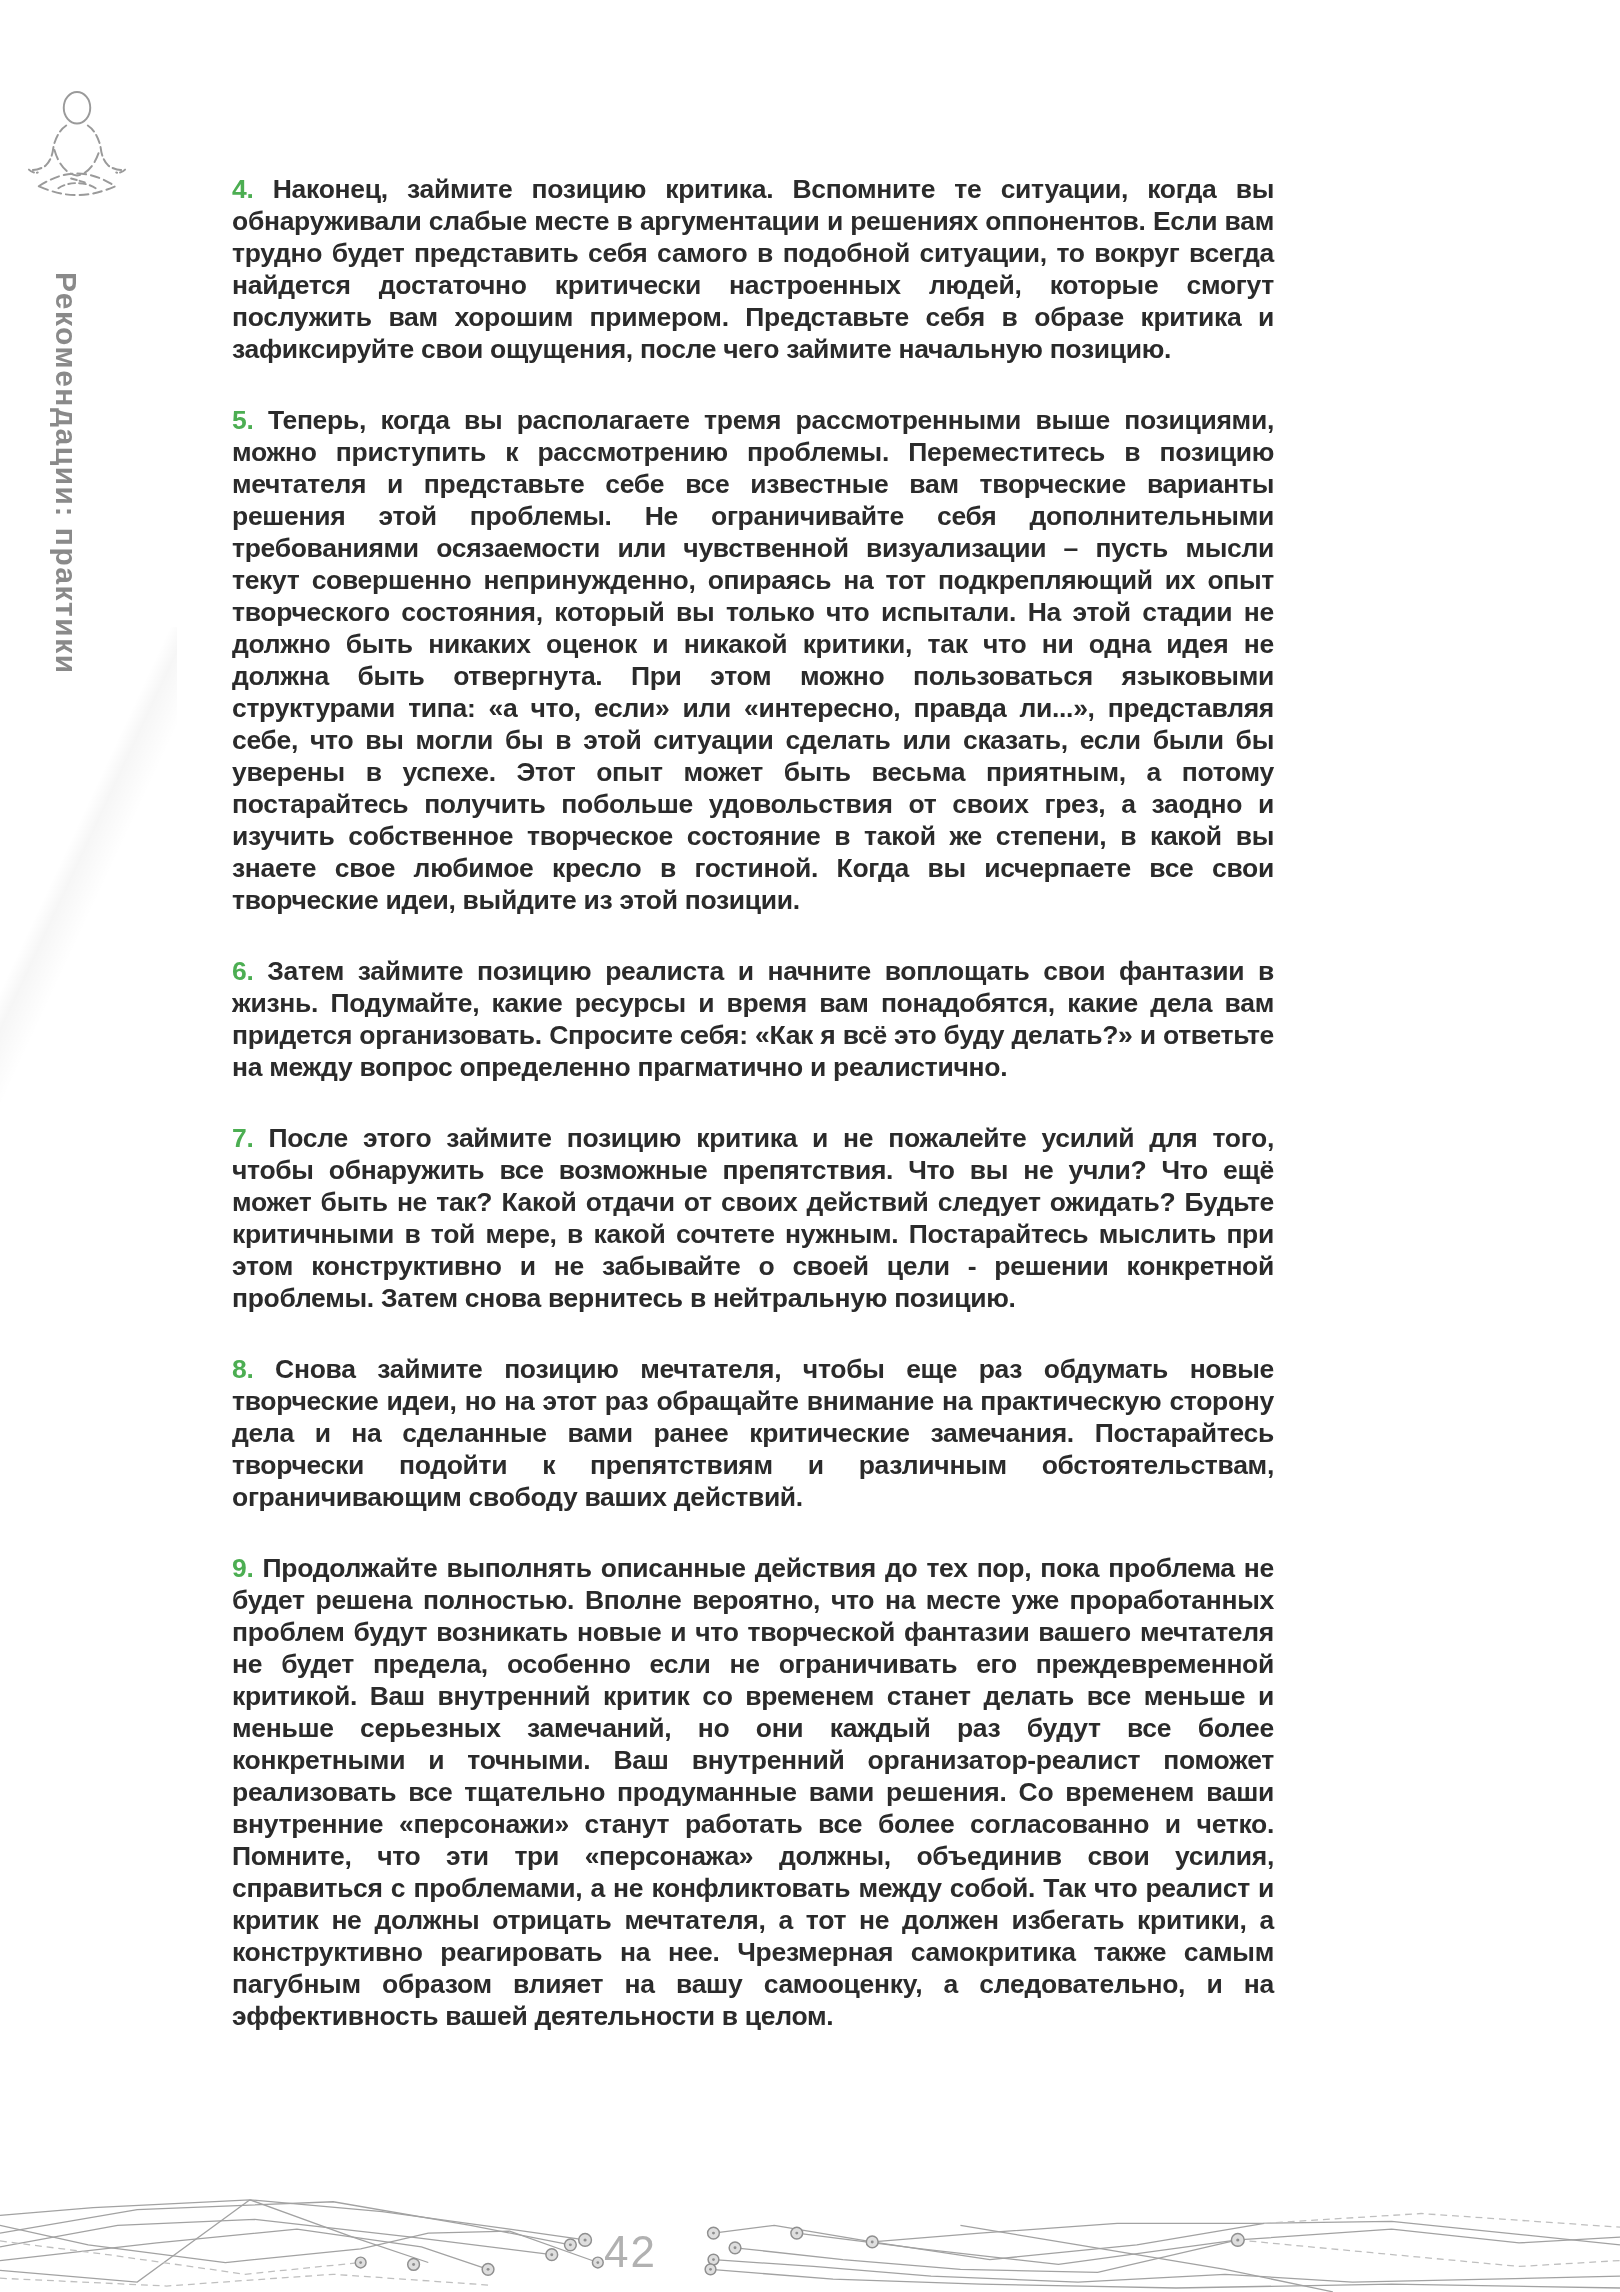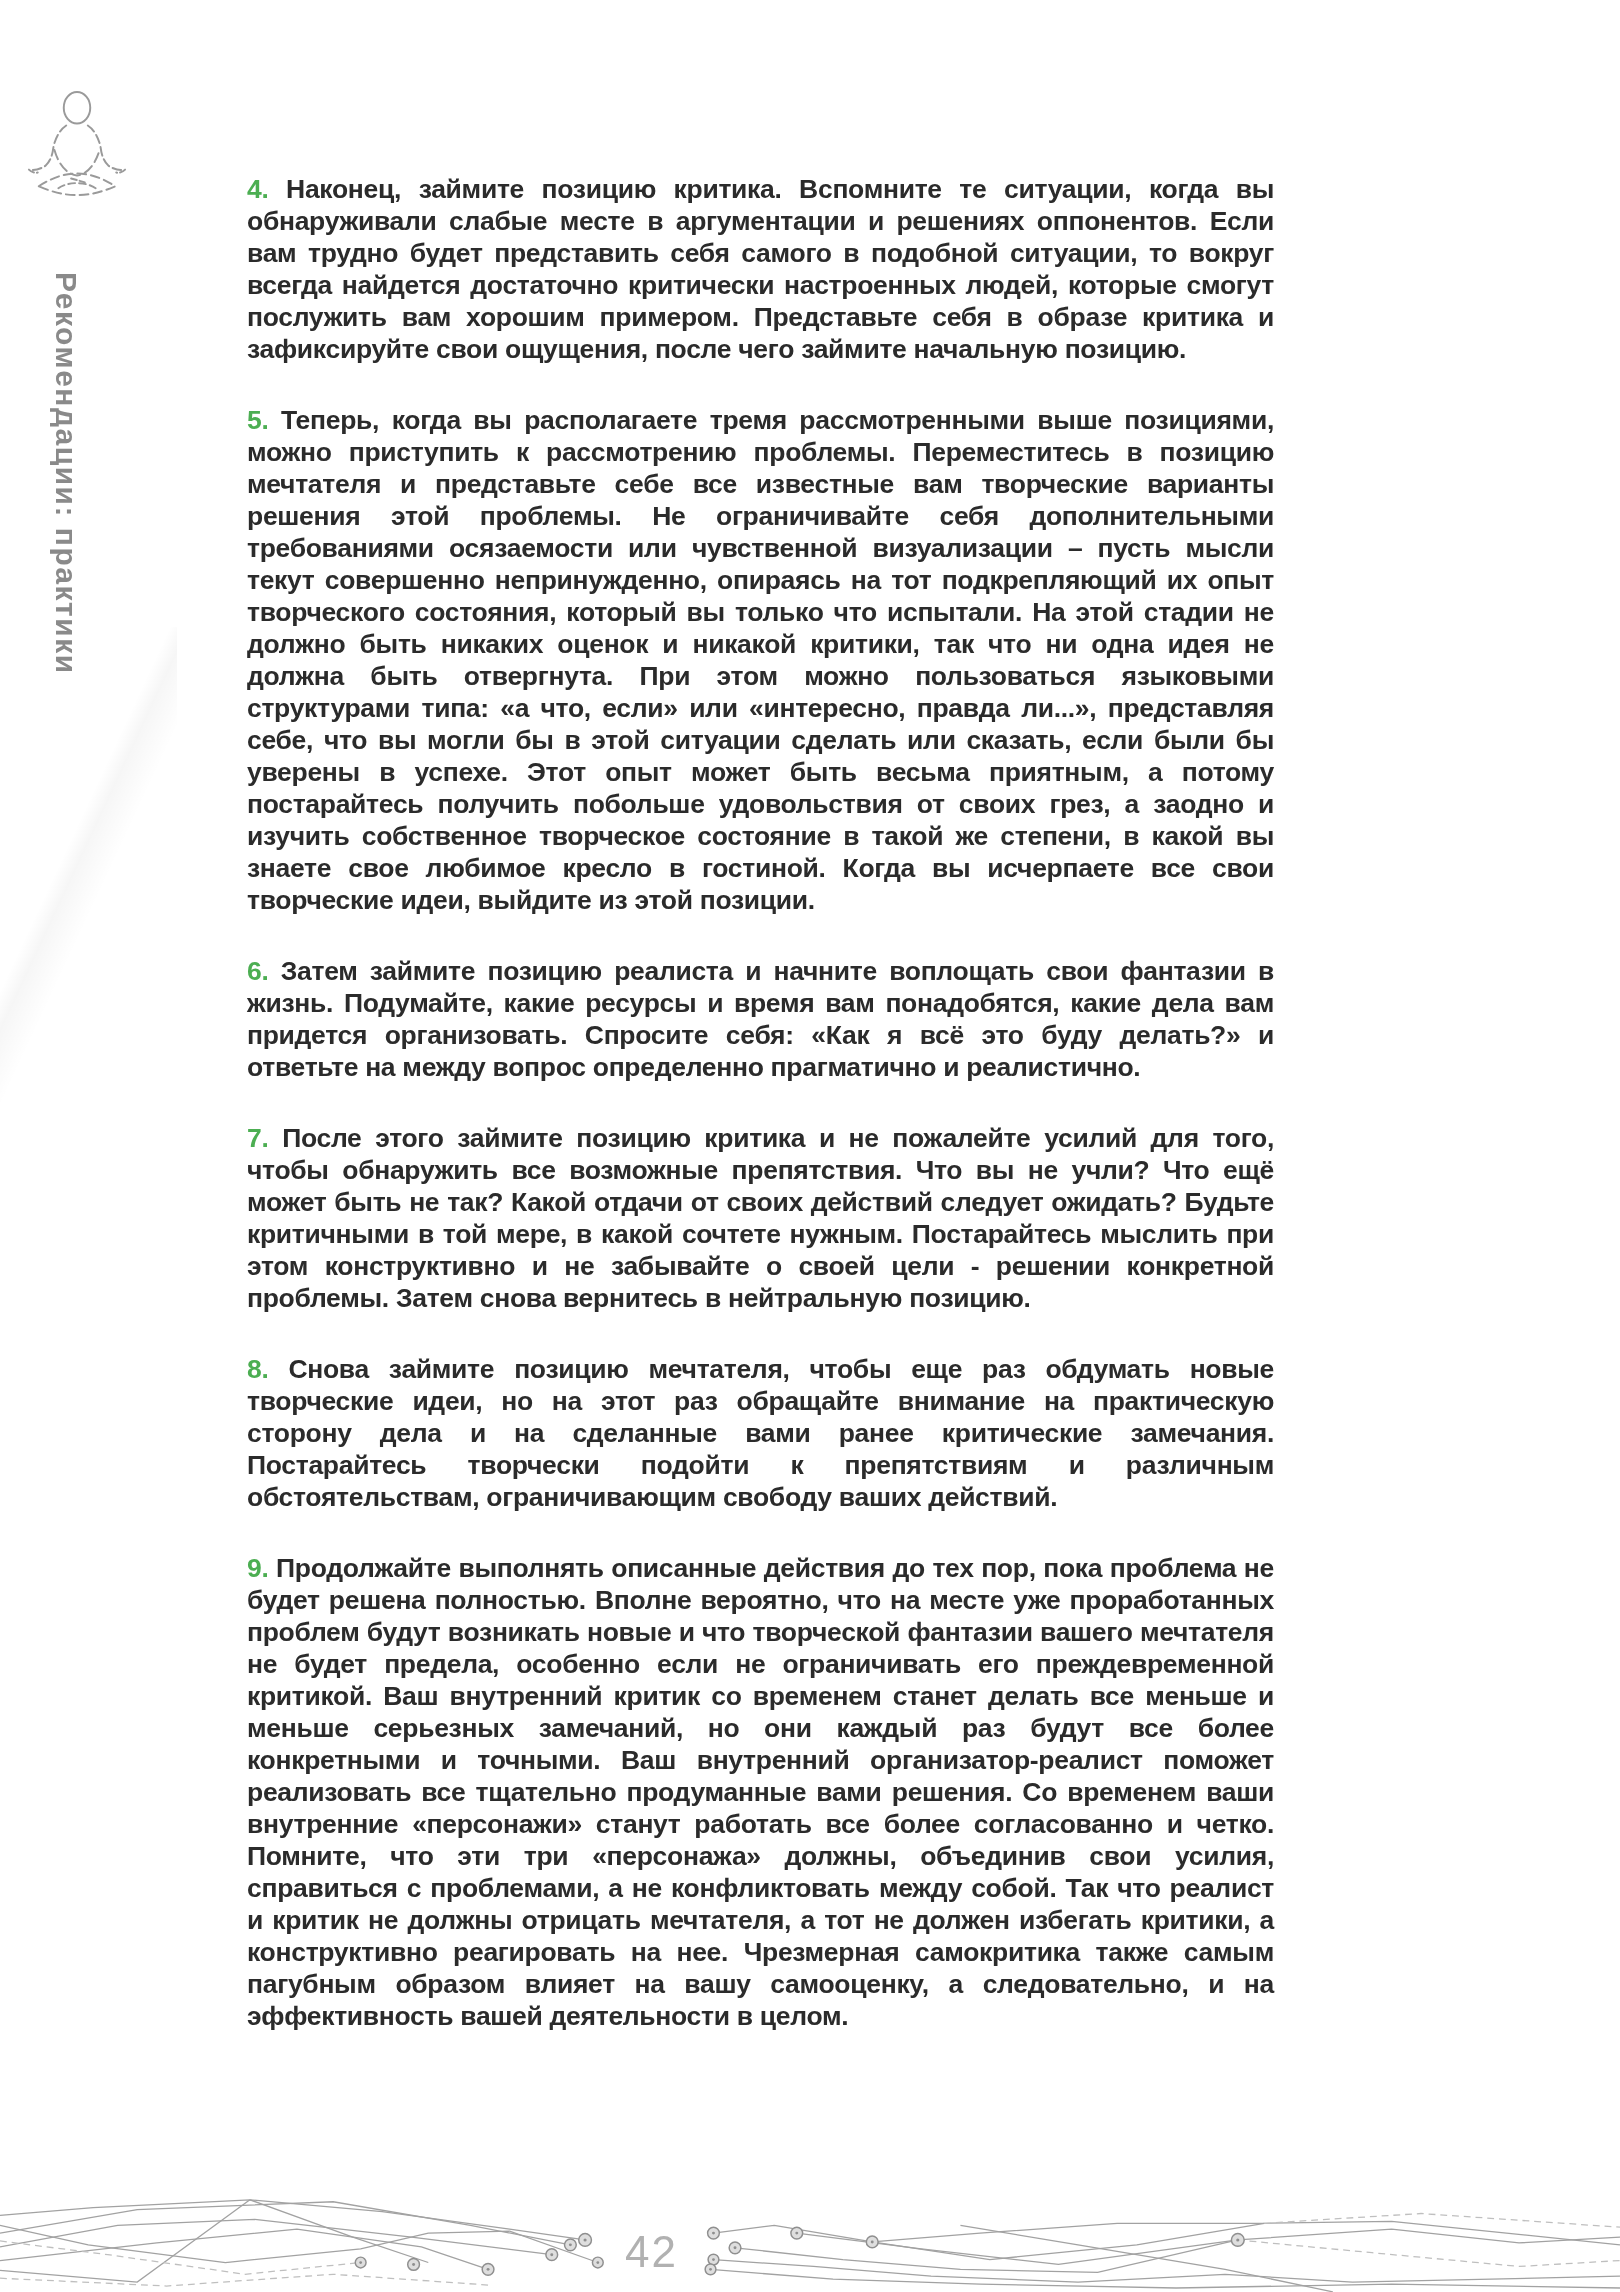--- a/index.html
+++ b/index.html
@@ -57,21 +57,21 @@
   }
 
   
   .main-text {
     position: absolute;
     left: 232px;
     top: 173px;
     width: 1042px;
   }
   .para {
-    margin: 0 0 39px 15px;
+    margin: 0 0 39px 0;
     text-align: justify;
     font-size: 26.5px;
     line-height: 32px;
     font-weight: bold;
     letter-spacing: -0.3px;
     color: #2b2b2b;
   }
   .para-num {
     color: #4cae52;
   }
@@ -97,21 +97,21 @@
     fill: #dedede;
     stroke: #8f8f8f;
     stroke-width: 1.5;
   }
   .footer-net circle.node-dot {
     fill: #8f8f8f;
     stroke: none;
   }
   .page-number {
     position: absolute;
-    left: 588px;
+    left: 567px;
     top: 2227px;
     width: 127px;
     text-align: center;
     font-size: 44px;
     letter-spacing: 2px;
     color: #b1b1b1;
   }
 </style>
 </head>
 <body>

